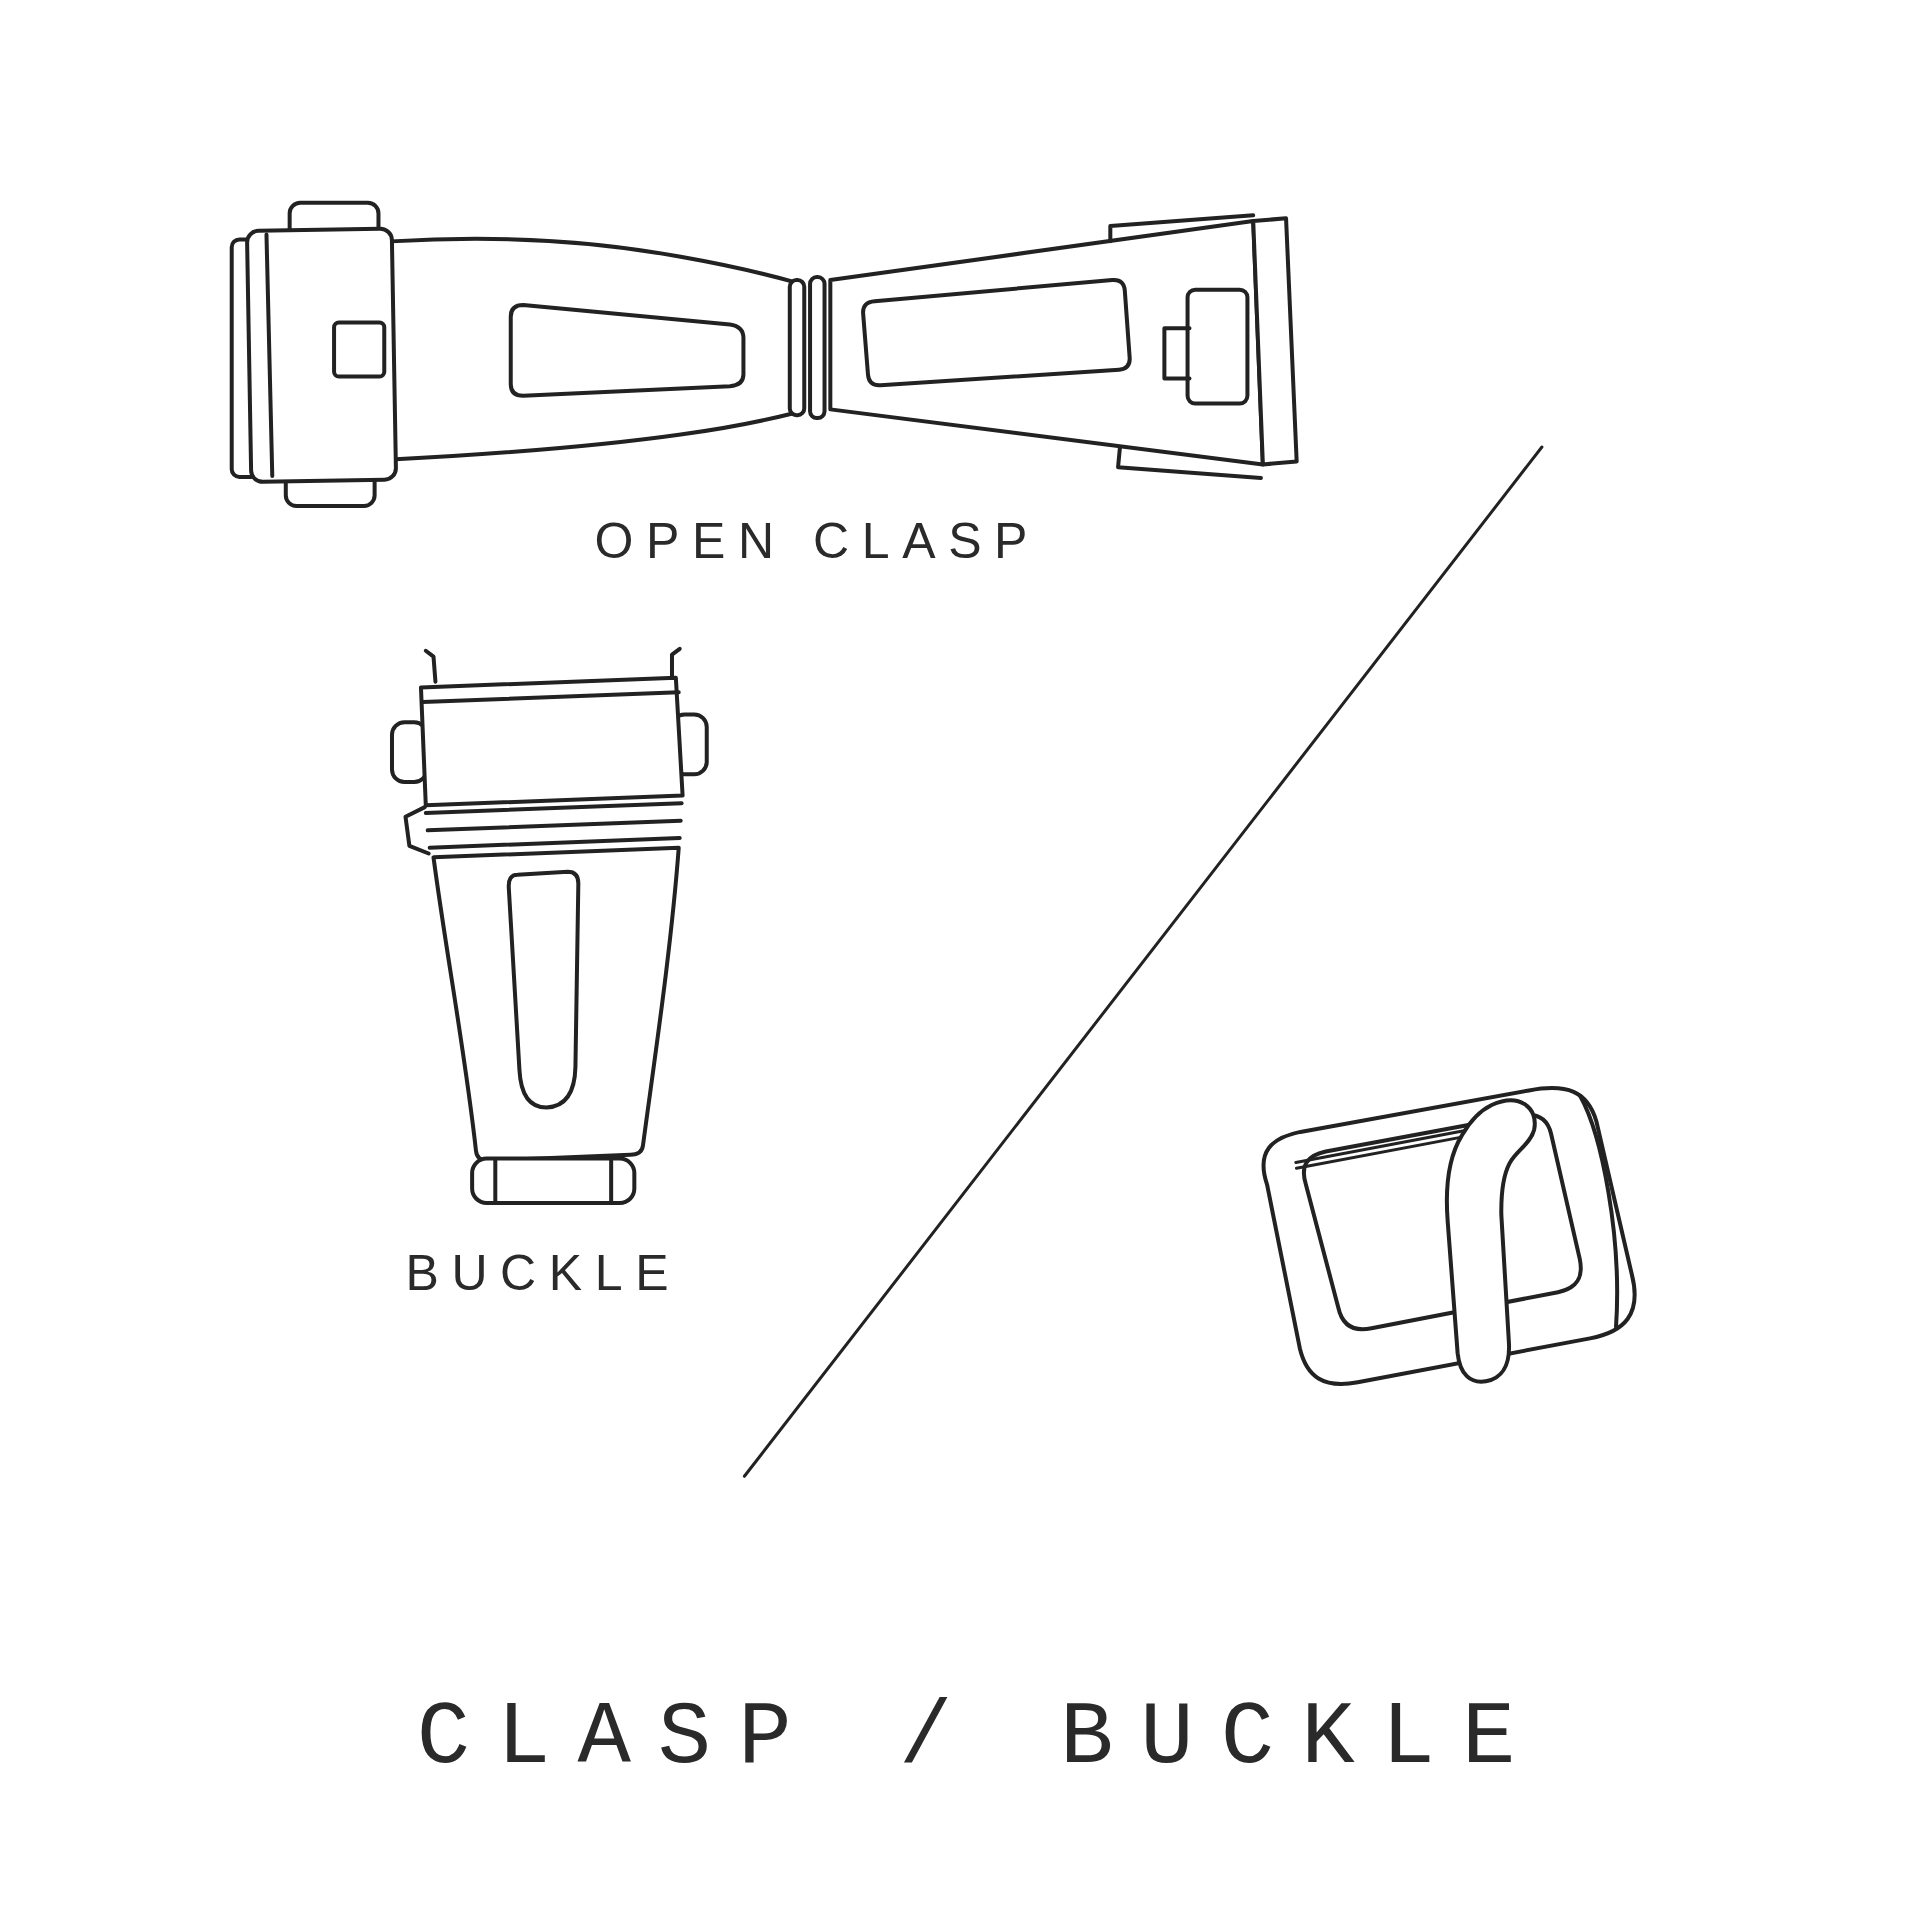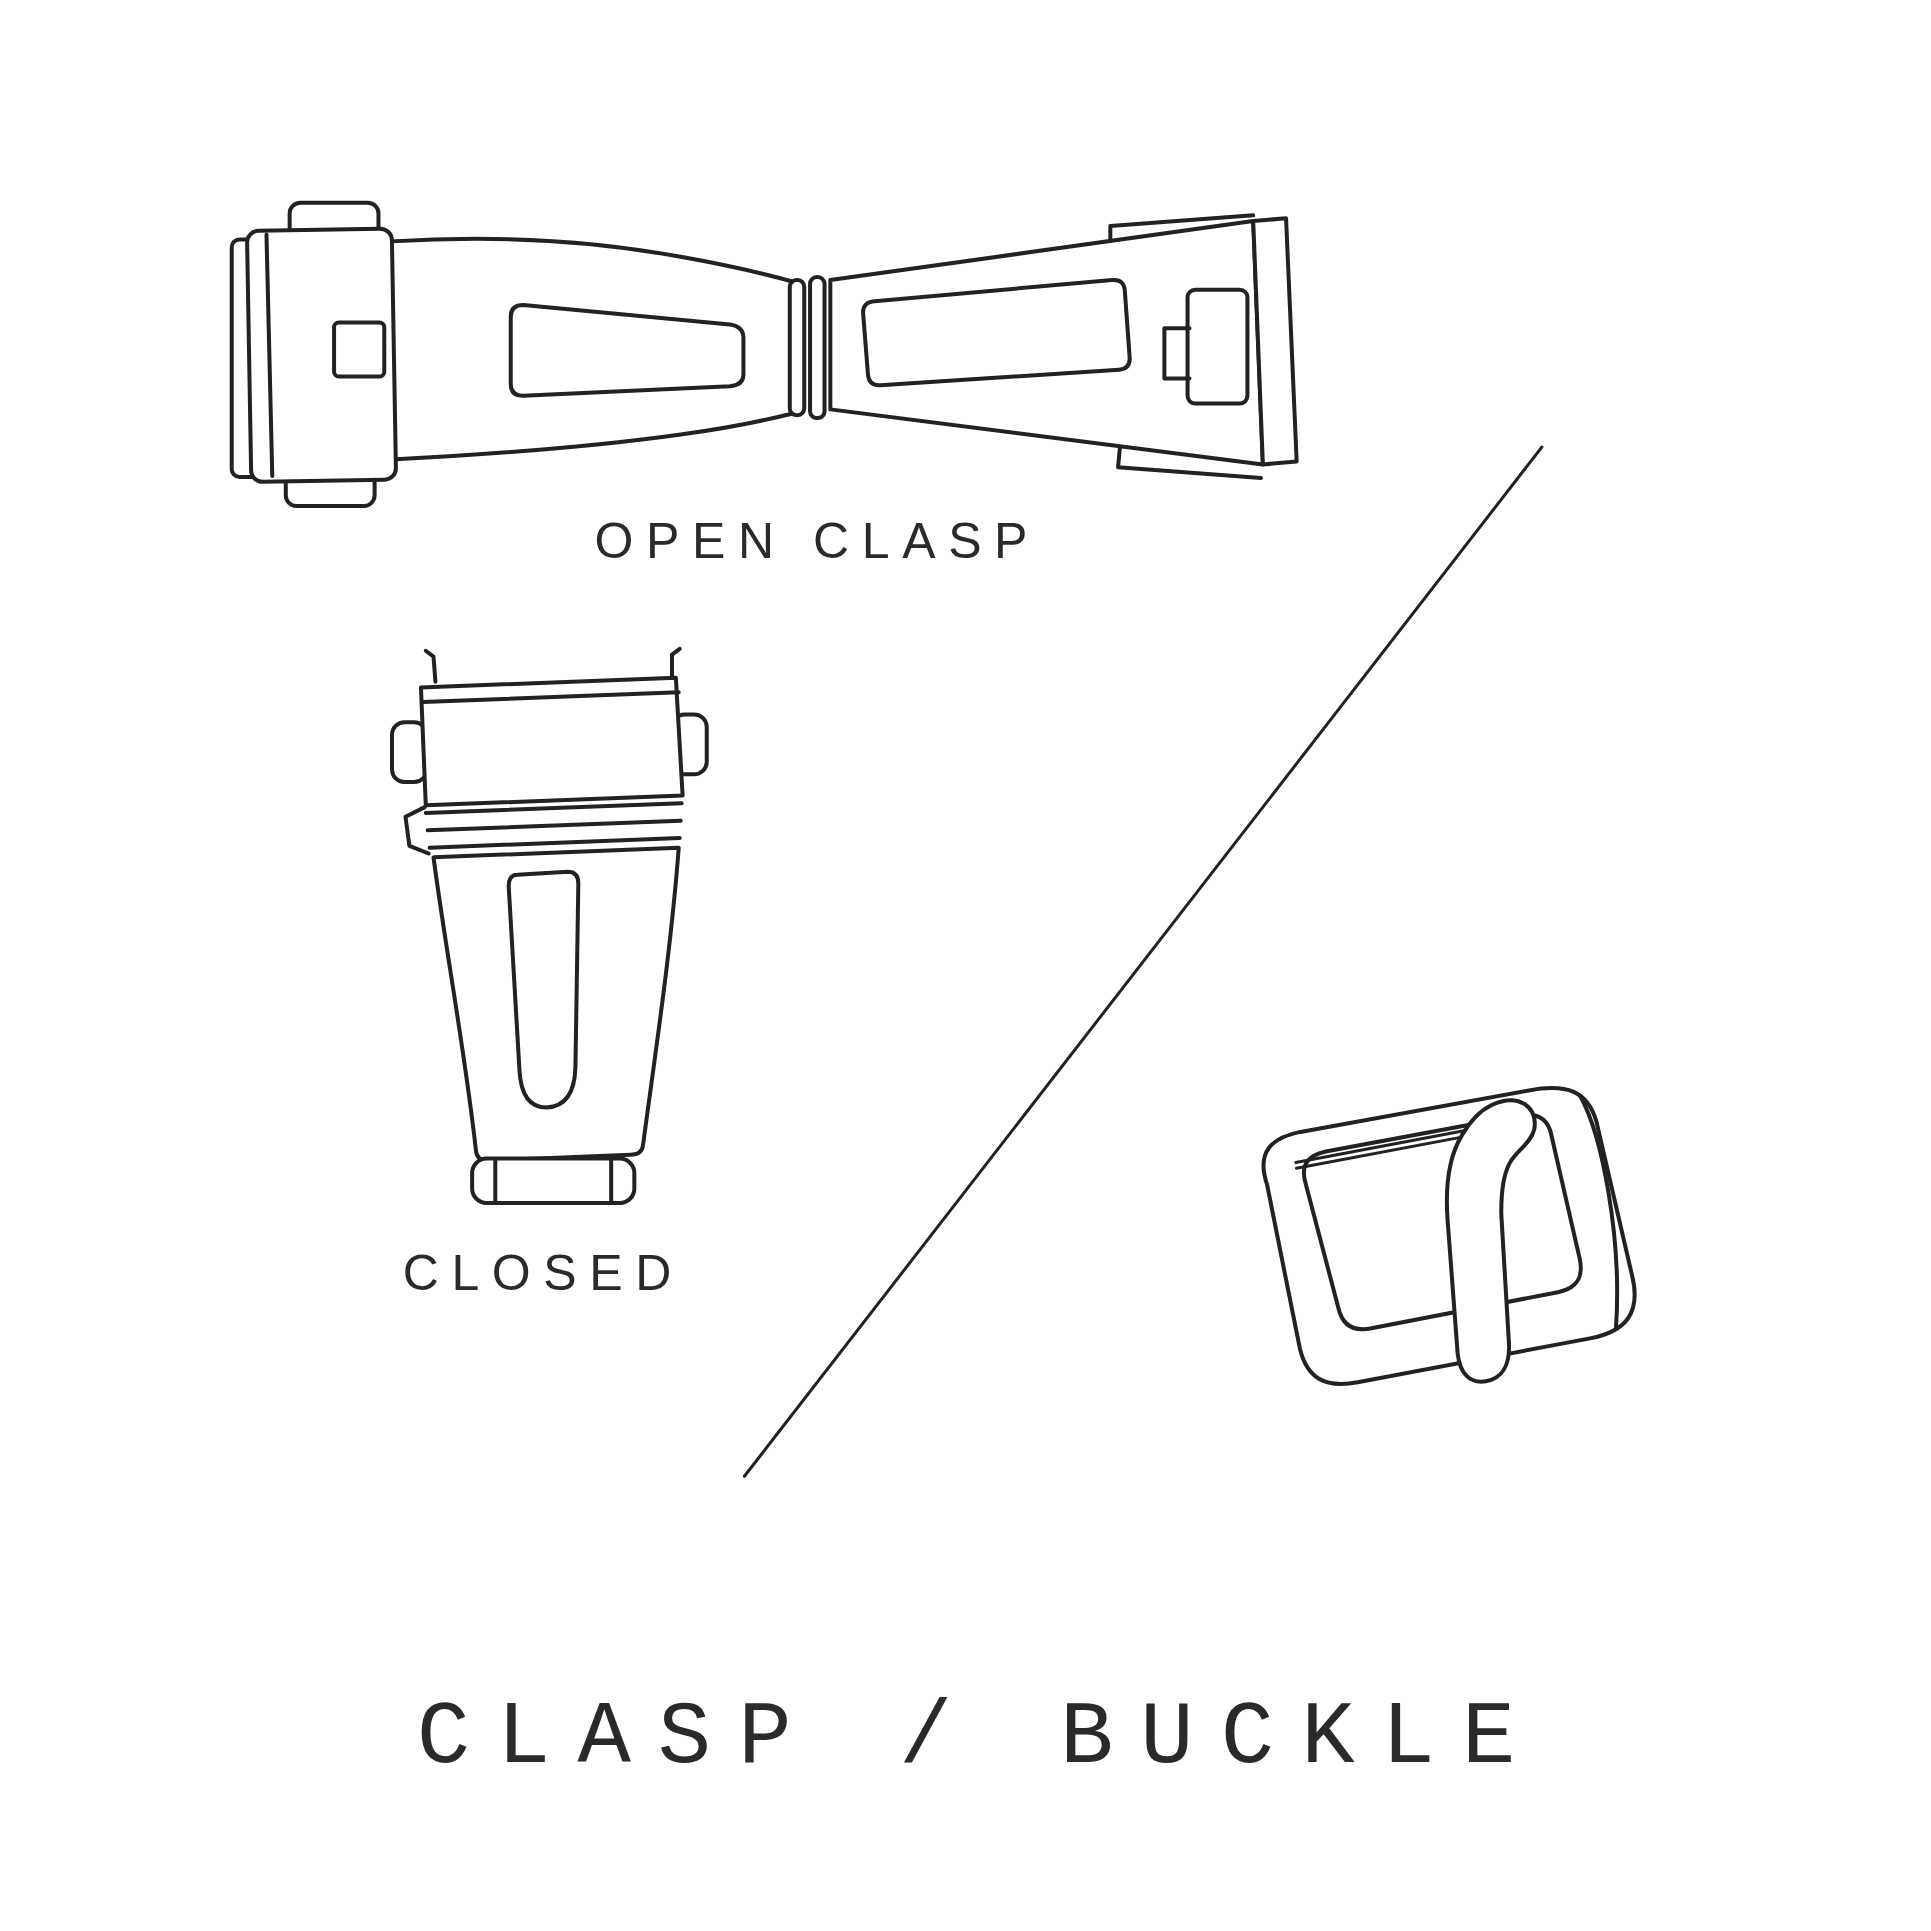--- a/index.html
+++ b/index.html
@@ -135,18 +135,18 @@
            C 1564 1224 1560 1242 1558 1264
            L 1552 1396 C 1551 1421 1540 1433 1524 1434
            C 1508 1435 1498 1424 1498 1402
            L 1502 1266 C 1503 1226 1512 1196 1526 1178
            C 1534 1167 1546 1155 1560 1150 Z"></path>
     </g>
   </svg>
 
   <div class="label label-open-clasp">OPEN CLASP</div>
 
-  <div class="label label-closed">CLOSED</div>
+  <div class="label label-closed">BUCKLE</div>
 
   <div class="title">CLASP / BUCKLE</div>
 
 </div>
 
 
 </body></html>

